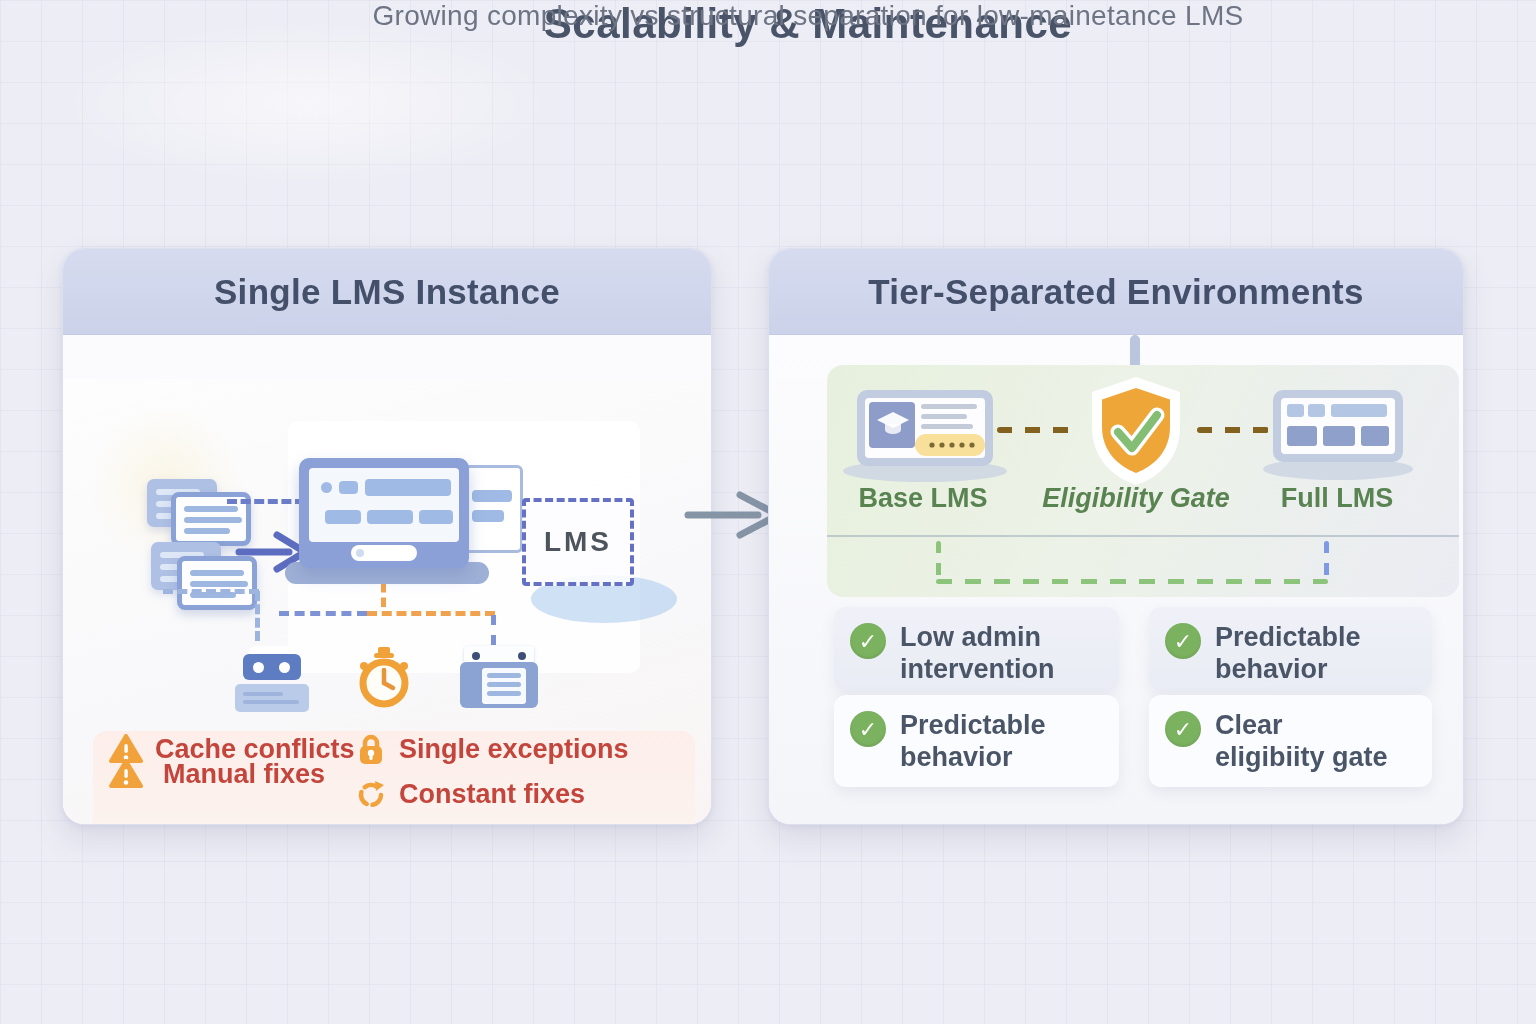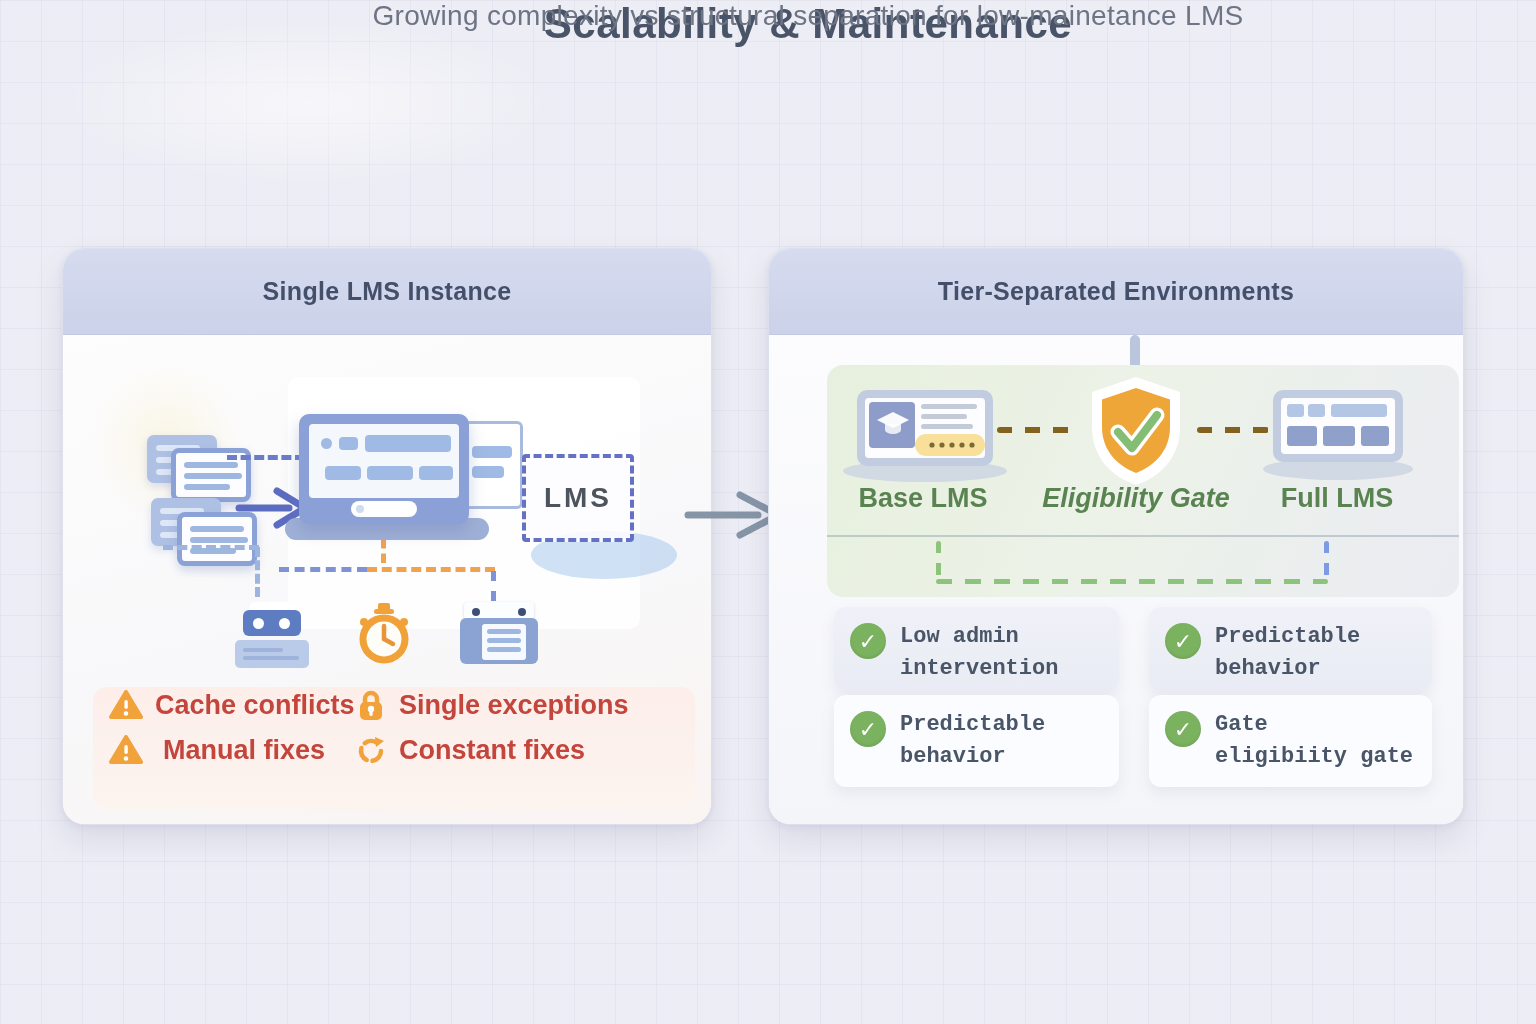--- a/index.html
+++ b/index.html
@@ -28,28 +28,29 @@
   
   .panel{
     border-radius:22px; background:#fbfbfd;
     box-shadow:0 14px 30px rgba(90,95,140,.14), 0 2px 6px rgba(90,95,140,.08);
     overflow:hidden; border:1px solid #dcdfec;
   }
   .panel-header{
     height:85px; display:flex; align-items:center; justify-content:center;
     background:linear-gradient(180deg,#d6dbef 0%, #cbd2e9 100%);
     border-bottom:1px solid #c2c9e2;
-    font-size:25px; font-weight:700; color:#44506a; letter-spacing:.3px;
+    font-size:35px; font-weight:700; color:#44506a; letter-spacing:.3px;
   }
   .panel-body{position:relative; height:490px;}
   .left-body{
     background:
       radial-gradient(closest-side at 16% 22%, rgba(250,240,210,.55), transparent 75%),
       radial-gradient(closest-side at 55% 92%, rgba(250,222,216,.55), transparent 75%),
       linear-gradient(165deg,#fdfdfd 0%, #f8f8fa 55%, #faf4f2 100%);
+    margin-top: 44px;
   }
   .right-body{background:linear-gradient(180deg,#fcfcfe 0%, #f4f5f9 100%);}
   
   .backdrop{left:225px; top:42px; width:352px; height:252px; background:rgba(255,255,255,.85); border-radius:10px;}
   .winpair-back{background:#aec0e3; border-radius:7px; box-shadow:0 4px 8px rgba(120,140,190,.25);}
   .winpair-back .bar{position:absolute; left:9px; height:6px; border-radius:3px; background:#dde7f6;}
   .winpair-front{background:#fdfdff; border:5px solid #8aa2d6; border-radius:8px; box-sizing:border-box; box-shadow:0 5px 10px rgba(120,140,190,.3);}
   .winpair-front .bar{position:absolute; left:8px; height:6px; border-radius:3px; background:#9db7e0;}
   .dash-h{height:0; border-top:5px dashed;}
   .dash-v{width:0; border-left:5px dashed;}
@@ -93,21 +94,21 @@
   .divider{left:58px; top:200px; width:632px; height:2px; background:rgba(140,155,175,.45);}
   .bracket-b{left:167px; top:244px; width:392px; height:5px; background:repeating-linear-gradient(90deg,#8cc47c 0 16px, transparent 16px 29px); border-radius:3px;}
   .bracket-l{left:167px; top:206px; width:5px; height:40px; background:repeating-linear-gradient(180deg,#8cc47c 0 12px, transparent 12px 22px); border-radius:3px;}
   .bracket-r{left:555px; top:206px; width:5px; height:40px; background:repeating-linear-gradient(180deg,#7e9ae2 0 12px, transparent 12px 22px); border-radius:3px;}
   .benefit-card{
     border-radius:12px; box-shadow:0 6px 14px rgba(100,110,150,.10);
     display:flex; align-items:flex-start; gap:14px; padding:14px 16px; box-sizing:border-box;
   }
   .benefit-card.tint{background:linear-gradient(180deg,#f0f1f8 0%, #e9ecf4 100%);}
   .benefit-card.plain{background:#fbfcff;}
-  .benefit-text{font-size:22px; line-height:32px; font-weight:600; color:#4a5668;font-family:Liberation Mono, monospace;}
+  .benefit-text{font-size:27px; line-height:32px; font-weight:600; color:#4a5668;}
   .check-circle{width:36px; height:36px; border-radius:50%; background:#7bb25f; color:#fff;
     display:flex; align-items:center; justify-content:center; flex:0 0 auto;
     font-family:"DejaVu Sans", sans-serif; font-size:22px; font-weight:700; margin-top:2px;
     box-shadow:inset 0 -2px 3px rgba(0,0,0,.08);}
   
   .footer-bar{
     left:55px; top:858px; width:1427px; height:84px; border-radius:20px;
     background:linear-gradient(180deg,#f1f0f8 0%, #eae9f3 100%);
     border:1px solid rgba(200,200,222,.6);
     box-shadow:0 8px 18px rgba(90,95,140,.08);
@@ -226,21 +227,21 @@
       </div>
       <div class="abs warn-item" style="left:292px; top:355px;">
         <svg width="32" height="32" viewBox="0 0 32 32">
           <path d="M10 14 V9 a6 6 0 0 1 12 0 V14" fill="none" stroke="#f1a23a" stroke-width="4.5"></path>
           <rect x="5" y="12" width="22" height="18" rx="5" fill="#f1a23a"></rect>
           <circle cx="16" cy="19" r="3.2" fill="#fff"></circle>
             <rect x="14.4" y="20" width="3.2" height="6" rx="1.6" fill="#fff"></rect>
         </svg>
         <span>Single exceptions</span>
       </div>
-      <div class="abs warn-item" style="left:46px; top:400px;gap:20px;">
+      <div class="abs warn-item" style="left:46px; top:380px;gap:20px;">
         <svg width="34" height="31" viewBox="0 0 34 31">
           <path d="M17 2 L32 27 H2 Z" fill="#f1a23a" stroke="#f1a23a" stroke-width="4" stroke-linejoin="round"></path>
           <rect x="15.4" y="10" width="3.4" height="9" rx="1.7" fill="#fff"></rect>
             <circle cx="17" cy="23.5" r="2.3" fill="#fff"></circle>
         </svg>
         <span>Manual fixes</span>
       </div>
       <div class="abs warn-item" style="left:292px; top:400px;">
         <svg width="32" height="32" viewBox="0 0 32 32">
           <path d="M26 16 a10 10 0 1 1 -4.5 -8.4" fill="none" stroke="#f1a23a" stroke-width="4.5" stroke-linecap="round" stroke-dasharray="14 6"></path>
@@ -336,21 +337,21 @@
       <div class="abs benefit-card plain" style="left:65px; top:360px; width:285px; height:92px;">
         <span class="check-circle">✓</span>
         <span class="benefit-text">
             <span style="display:block">Predictable</span>
             <span style="display:block">behavior</span>
           </span>
       </div>
       <div class="abs benefit-card plain" style="left:380px; top:360px; width:283px; height:92px;">
         <span class="check-circle">✓</span>
         <span class="benefit-text">
-            <span style="display:block">Gate</span>
+            <span style="display:block">Clear</span>
             <span style="display:block">eligibiity gate</span>
           </span>
       </div>
     </div>
   </div>
 
 
 </div>
 
 </body></html>

